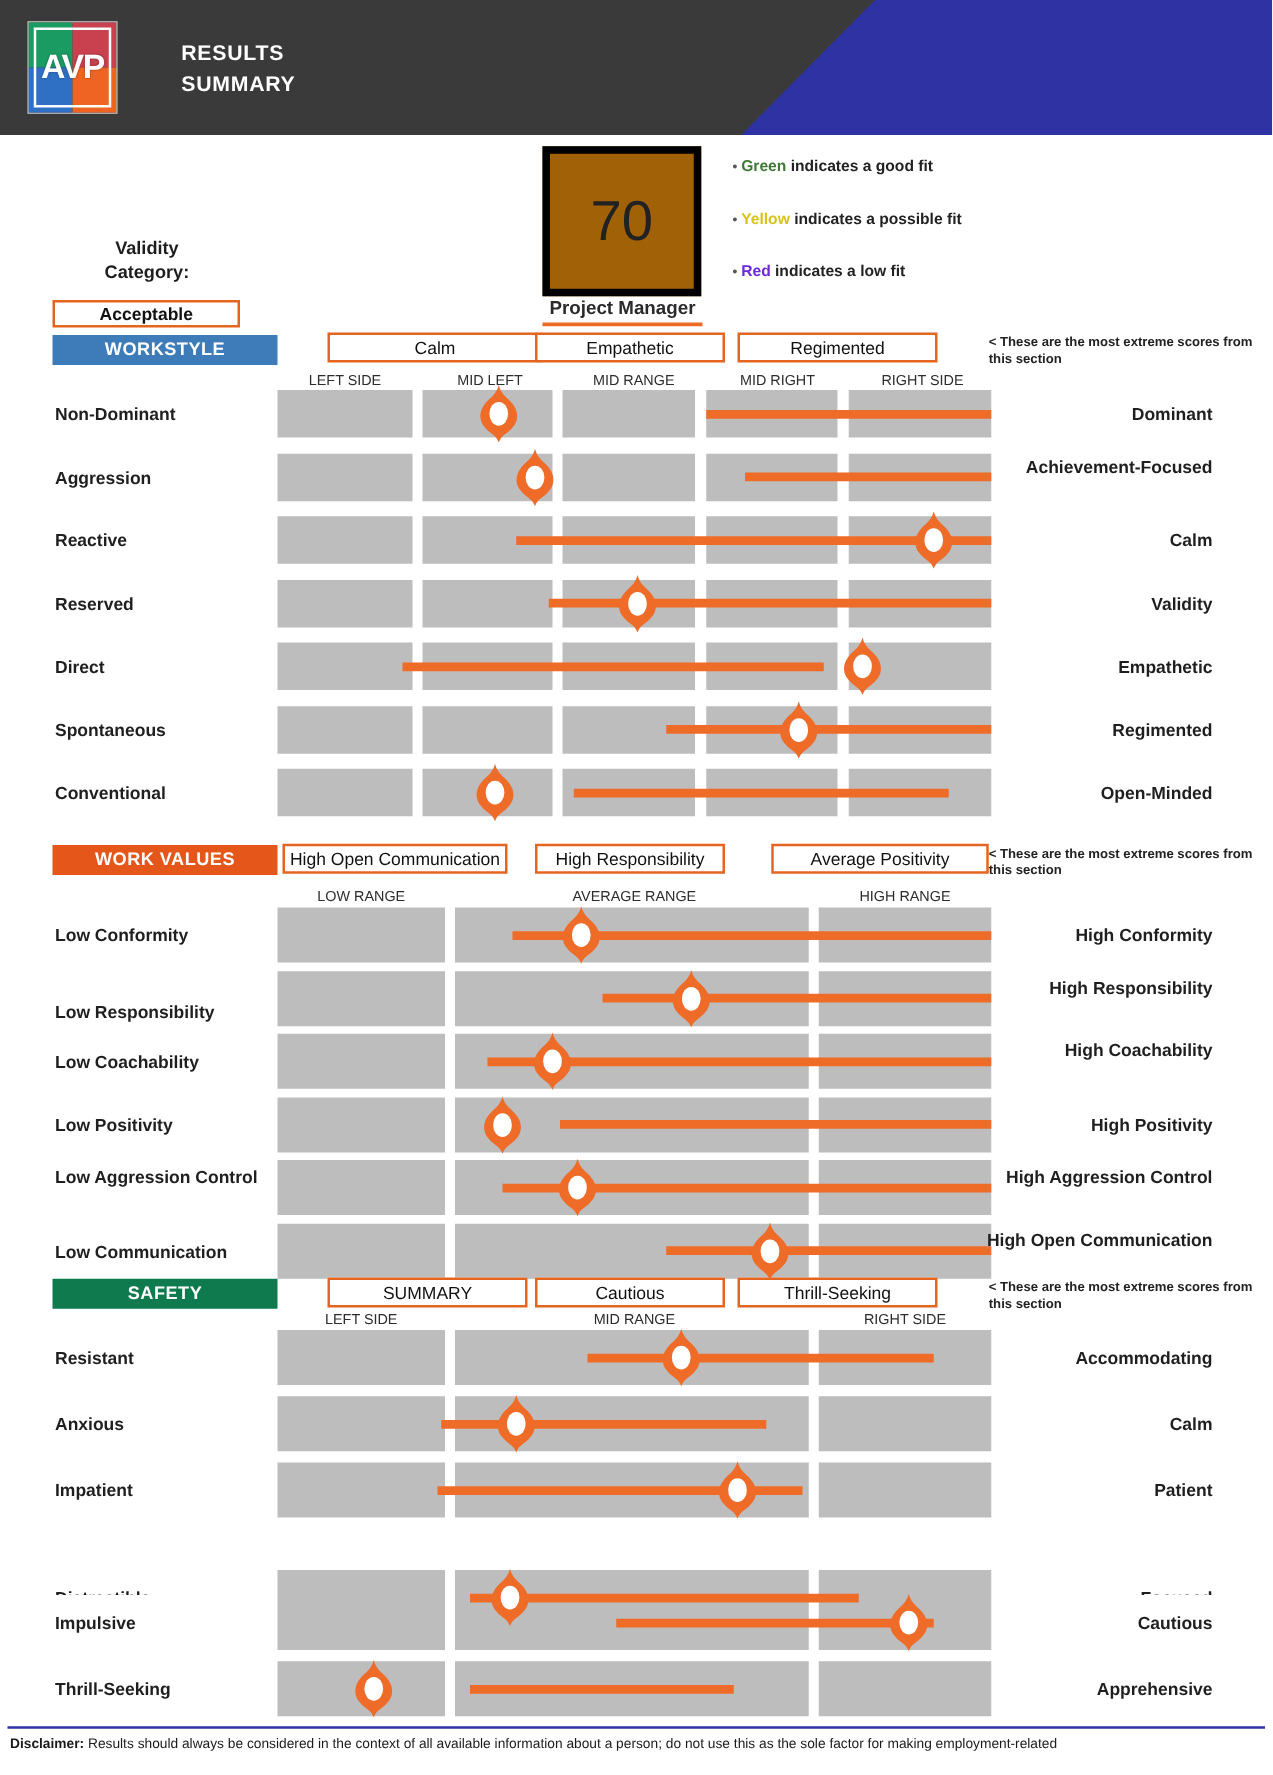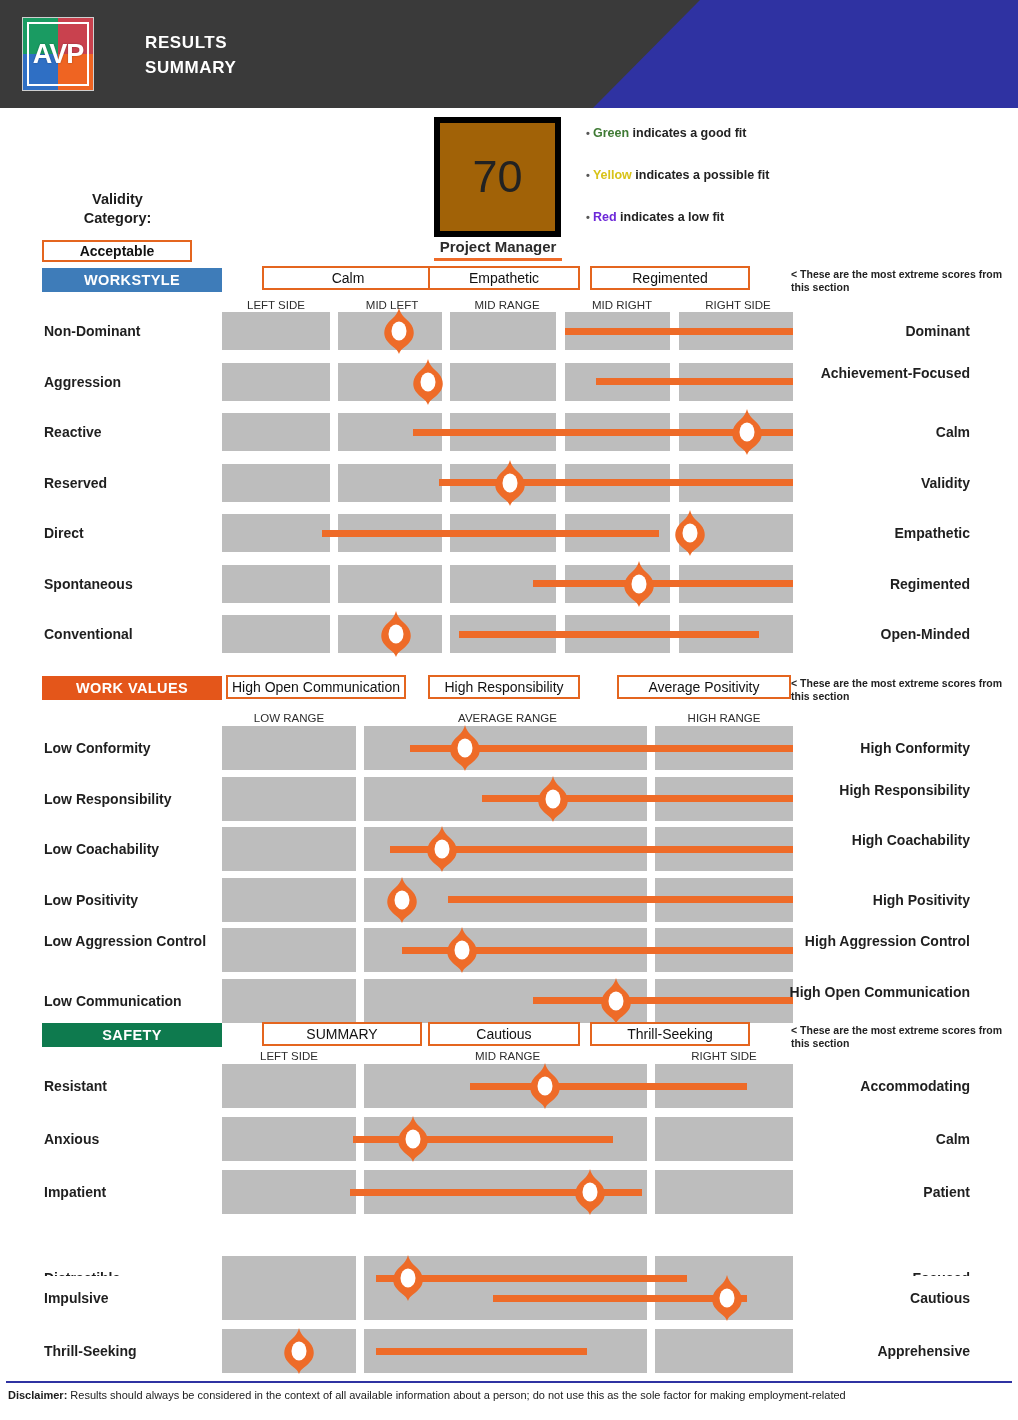--- a/index.html
+++ b/index.html
@@ -461,21 +461,21 @@
         <div class="seg" style="left: 222px; width: 134.185px; top: 0px; height: 44px;"></div>
         <div class="seg" style="left: 363.608px; width: 283.787px; top: 0px; height: 44px;"></div>
         <div class="seg" style="left: 654.818px; width: 138.182px; top: 0px; height: 44px;"></div>
         <div class="range-bar" style="left: 481.805px; width: 311.195px; top: 18.5px; background: rgb(238, 107, 40);"></div>
         <div class="marker" style="left: 536.18px; top: -1px;">
           <svg width="34" height="46" viewBox="0 0 34 46">
             <path d="M17 0 C19 8 24 10 28 15 C33 21 33 29 28 34 C24 39 19 40 17 46 C15 40 10 39 6 34 C1 29 1 21 6 15 C10 10 15 8 17 0 Z" fill="#ee6b28"></path>
             <ellipse cx="17" cy="23" rx="7.5" ry="9.5" fill="#ffffff"></ellipse>
           </svg>
         </div>
-        <div class="row-left-label" style="top: 14px;">Low Responsibility</div>
+        <div class="row-left-label" style="top: 24px;">Low Responsibility</div>
         <div class="row-right-label" style="top: 5px;">High Responsibility</div>
       </div>
       <div class="row" style="top: 827px; height: 44px;">
         <div class="row-band" style="background: rgb(255, 255, 255);"></div>
         <div class="seg" style="left: 222px; width: 134.185px; top: 0px; height: 44px;"></div>
         <div class="seg" style="left: 363.608px; width: 283.787px; top: 0px; height: 44px;"></div>
         <div class="seg" style="left: 654.818px; width: 138.182px; top: 0px; height: 44px;"></div>
         <div class="range-bar" style="left: 390.445px; width: 402.555px; top: 18.5px; background: rgb(238, 107, 40);"></div>
         <div class="marker" style="left: 424.835px; top: -1px;">
           <svg width="34" height="46" viewBox="0 0 34 46">

